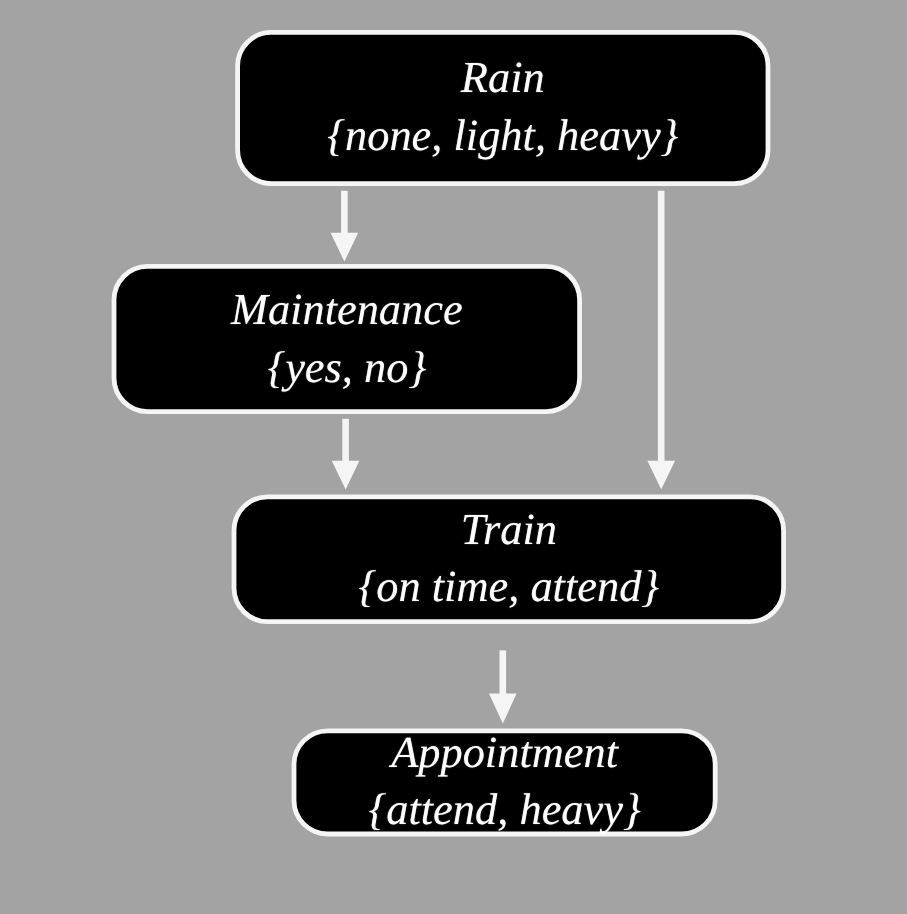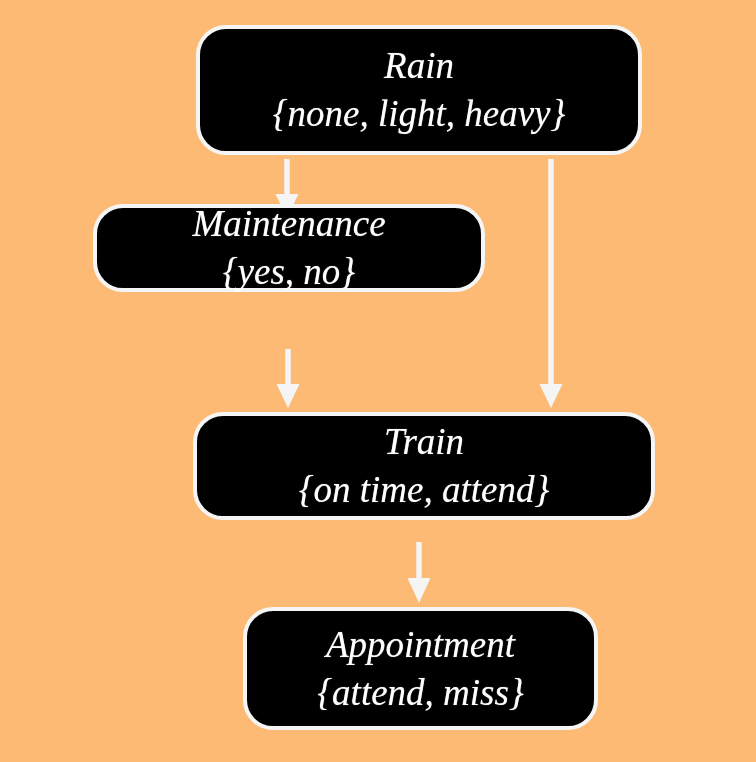--- a/index.html
+++ b/index.html
@@ -4,21 +4,21 @@
 <style>
   html, body {
     margin: 0;
     padding: 0;
     background: #000000;
   }
   .canvas {
     position: relative;
     width: 756px;
     height: 762px;
-    background: #fdba74;
+    background: #a3a3a3;
     overflow: hidden;
     font-family: "Liberation Serif", serif;
   }
   .edges-layer {
     position: absolute;
     left: 0;
     top: 0;
     width: 756px;
     height: 762px;
   }
@@ -36,23 +36,23 @@
     font-style: italic;
     text-align: center;
     line-height: 48px;
     font-size: 37px;
     text-shadow: 0 0 1px rgba(255,255,255,0.6);
   }
   .node .node-name { white-space: nowrap; }
   .node .node-domain { white-space: nowrap; }
 
   #node-rain        { left: 196px; top: 25px;  width: 446px; height: 130px; }
-  #node-maintenance { left: 93px;  top: 204px; width: 392px; height: 88px; }
+  #node-maintenance { left: 93px;  top: 220px; width: 392px; height: 125px; }
   #node-train       { left: 193px; top: 412px; width: 462px; height: 108px; }
-  #node-appointment { left: 243px; top: 607px; width: 355px; height: 123px; }
+  #node-appointment { left: 243px; top: 607px; width: 355px; height: 90px; }
 
   .edge-line {
     stroke: #f5f5f5;
     stroke-width: 5.5;
     fill: none;
   }
   .edge-head {
     fill: #f5f5f5;
     stroke: none;
   }
@@ -95,16 +95,16 @@
     <div class="node-domain">{yes, no}</div>
   </div>
 
   <div class="node" id="node-train">
     <div class="node-name">Train</div>
     <div class="node-domain">{on time, attend}</div>
   </div>
 
   <div class="node" id="node-appointment">
     <div class="node-name">Appointment</div>
-    <div class="node-domain">{attend, miss}</div>
+    <div class="node-domain">{attend, heavy}</div>
   </div>
 
 </div>
 
 </body></html>

